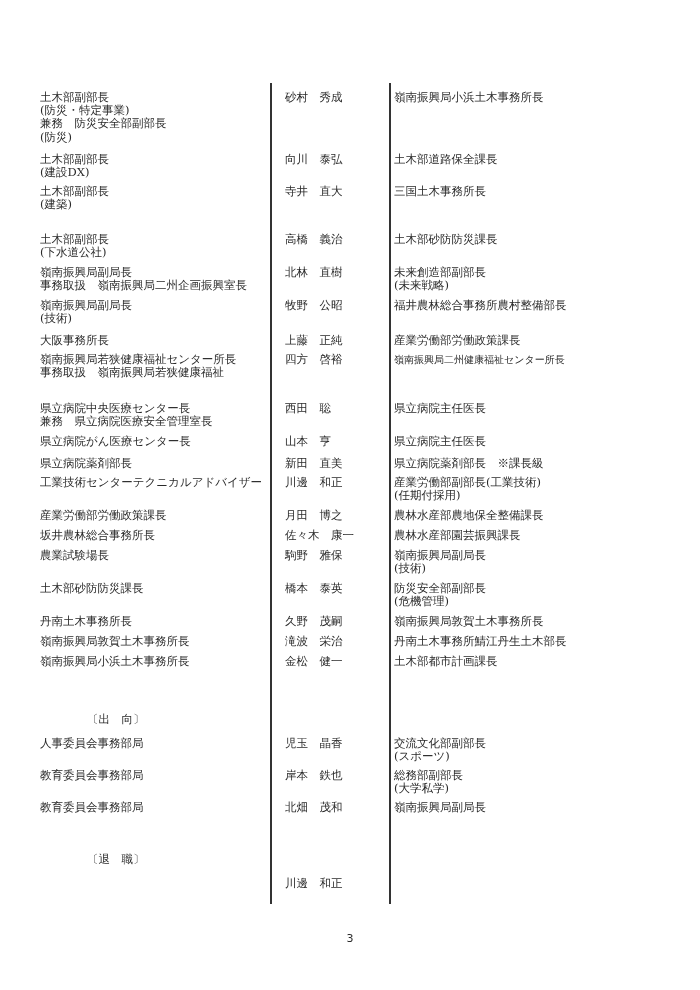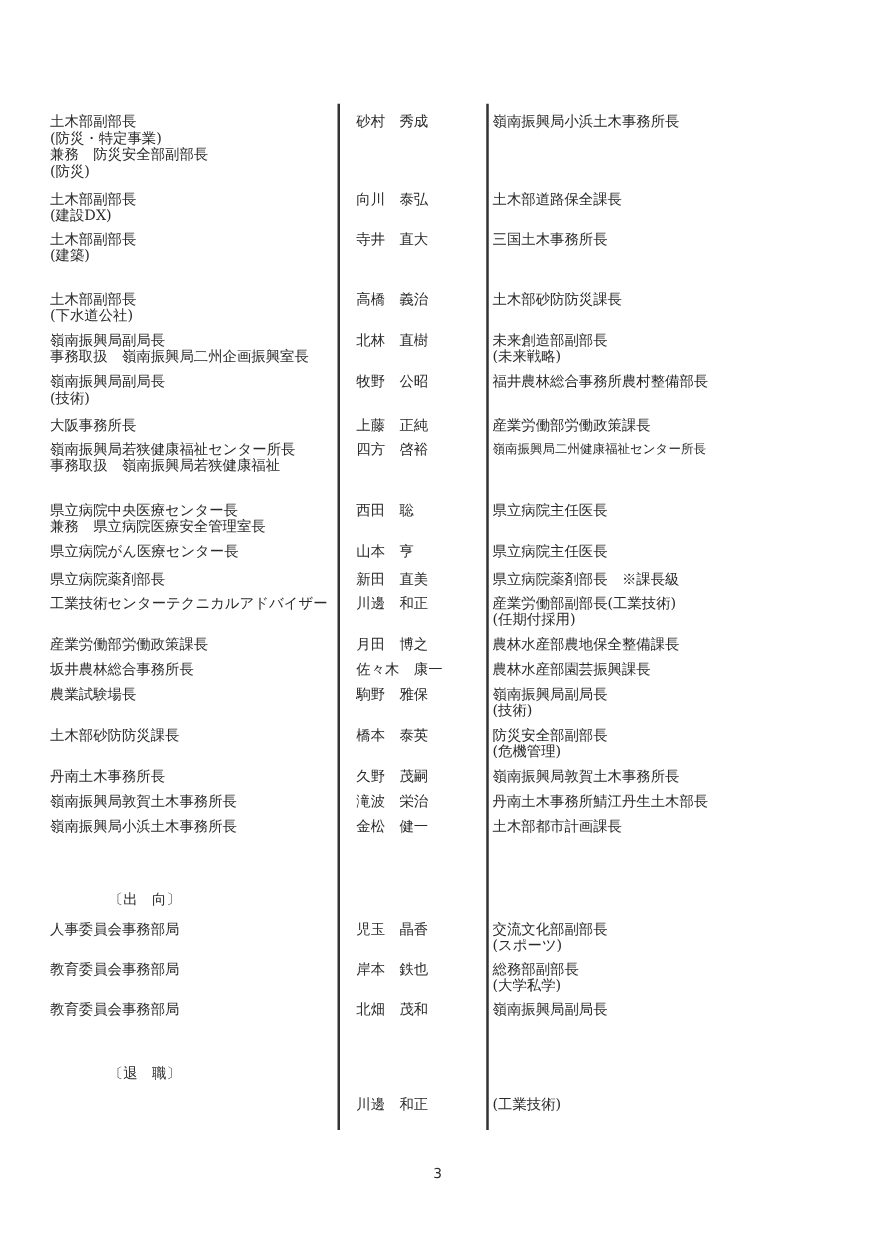--- a/index.html
+++ b/index.html
@@ -234,21 +234,20 @@
       </div>
       <div class="c2">北畑　茂和</div>
       <div class="c3">
         <span class="line">嶺南振興局副局長</span>
       </div>
     </div>
     <div class="row" style="top: 877px;">
       <div class="c1"></div>
       <div class="c2">川邊　和正</div>
       <div class="c3">
-        <span class="line">(工業技術)</span>
       </div>
     </div>
   </div>
 
 <div class="section" style="top:713px;">〔出　向〕</div>
 <div class="section" style="top:853px;font-family:Liberation Serif, serif;">〔退　職〕</div>
 
 <div class="pageno">3</div>
 
 </body></html>

